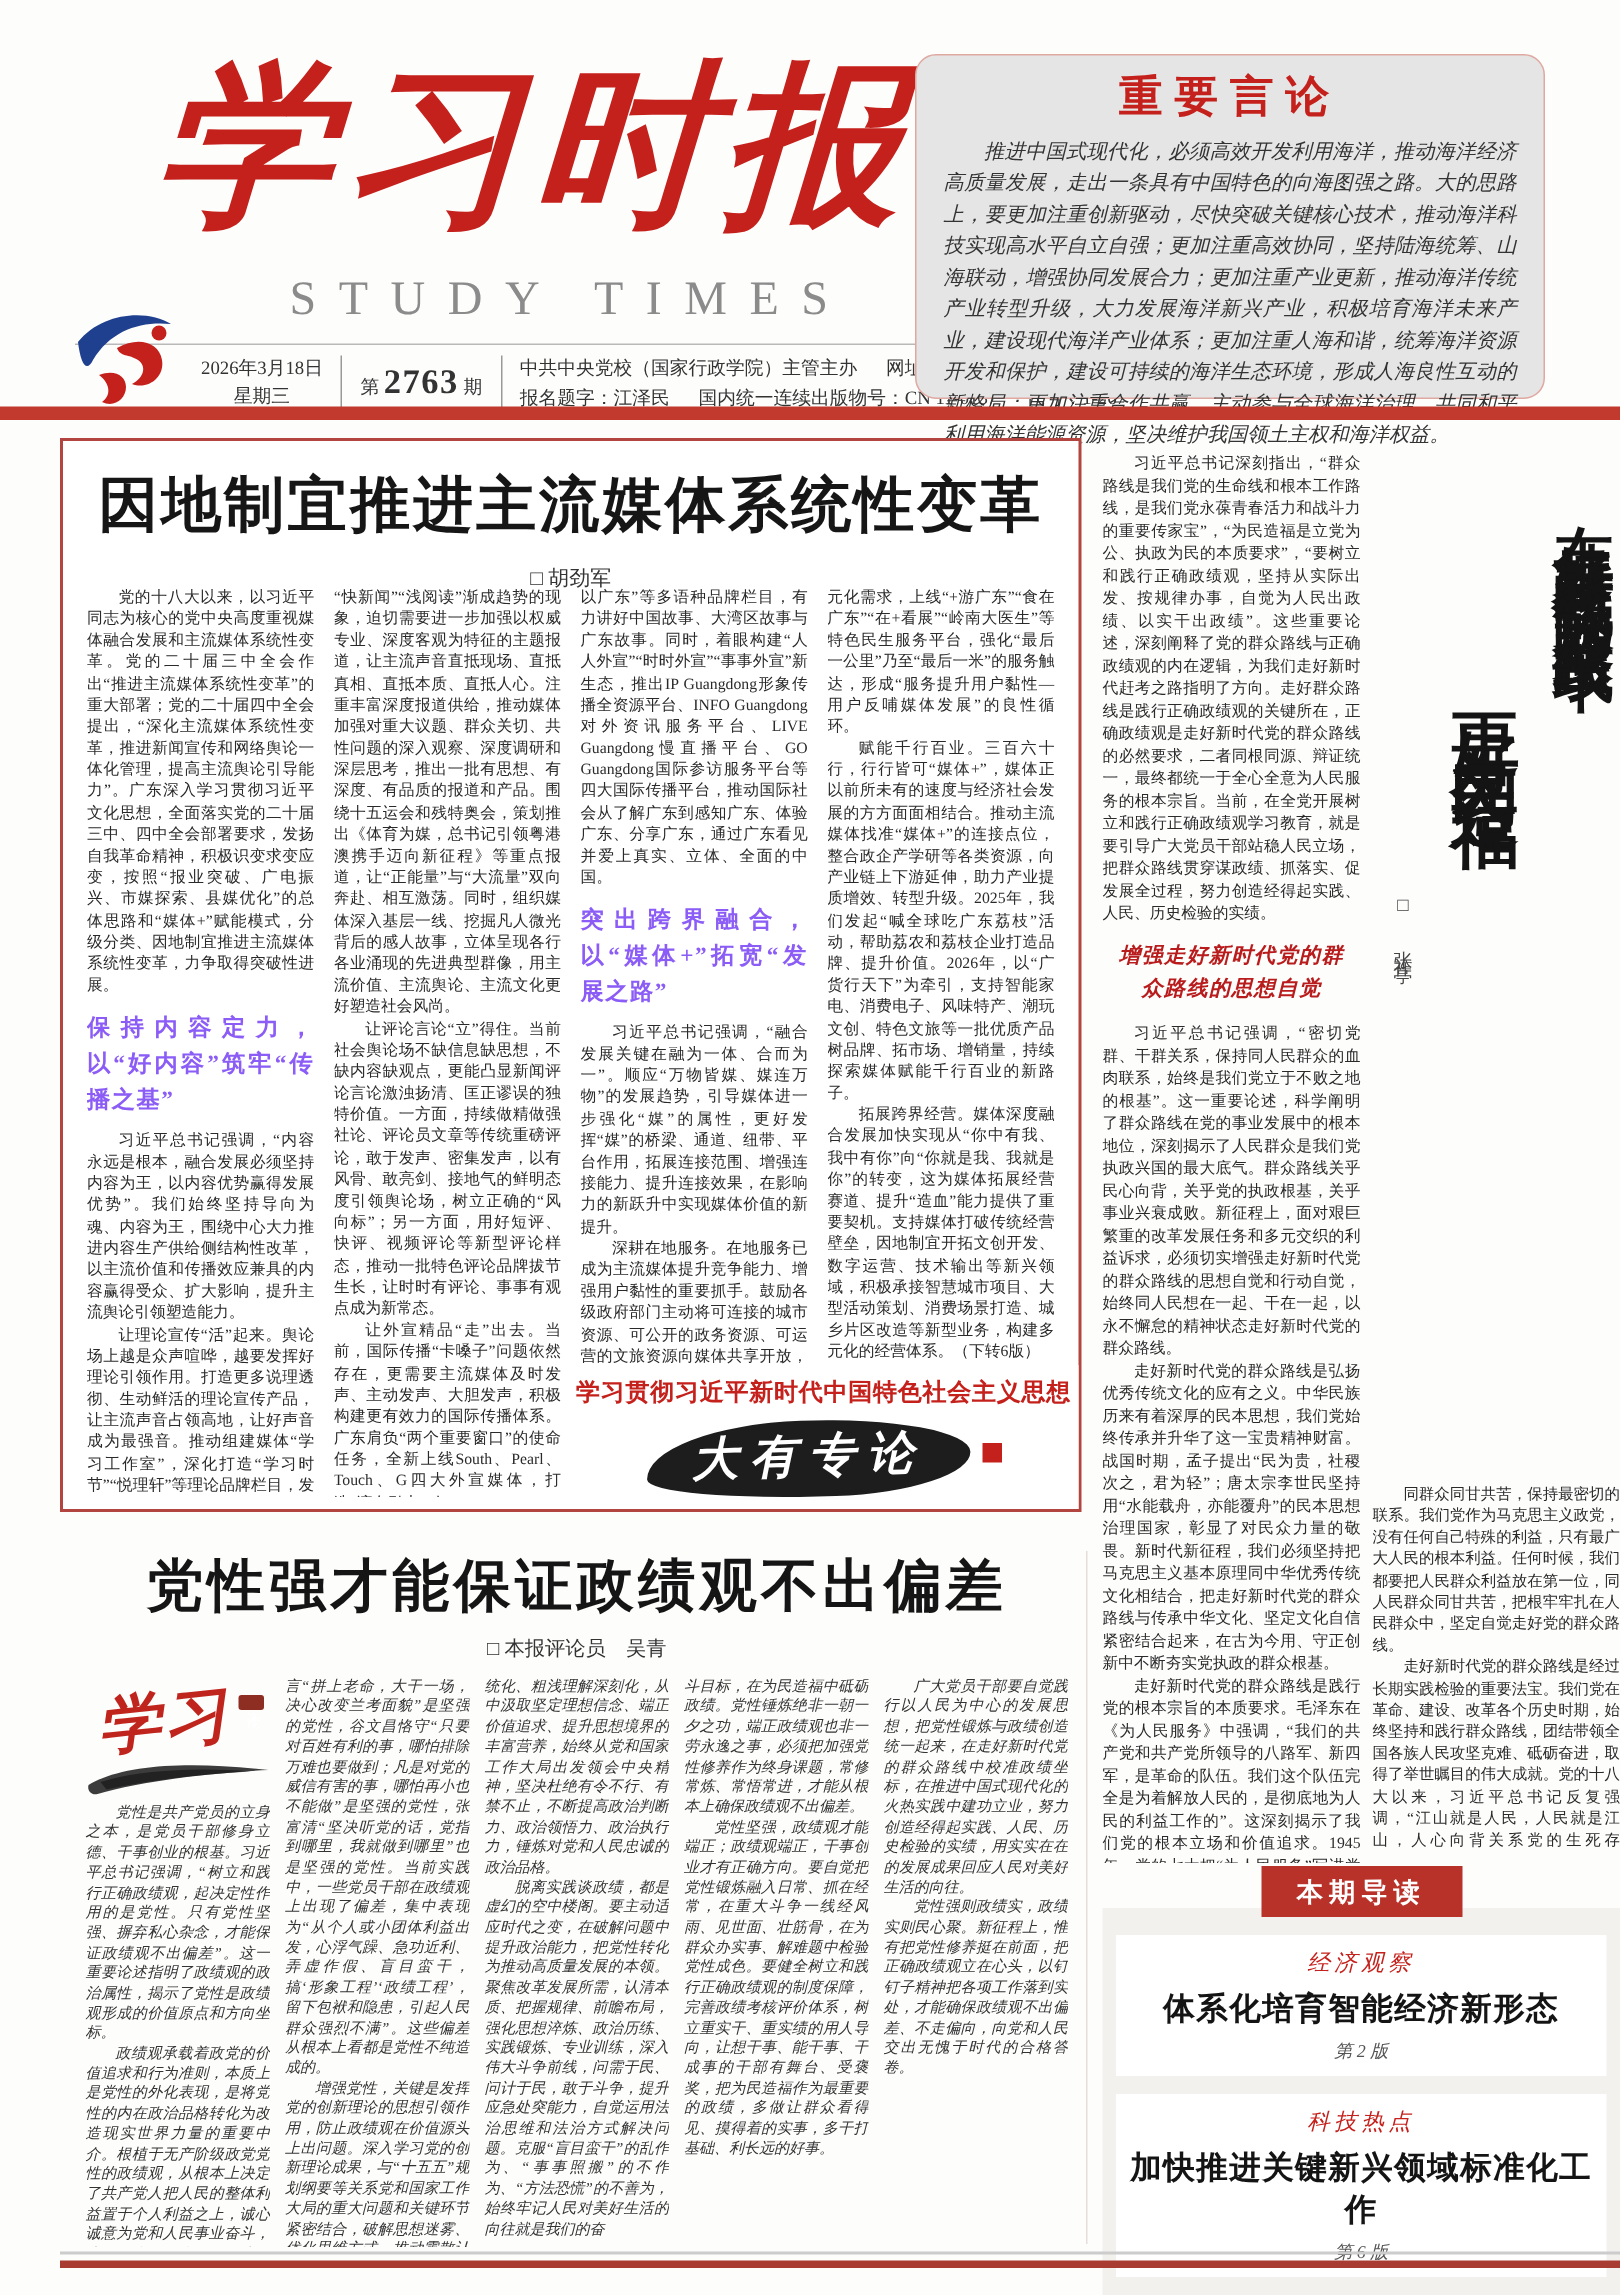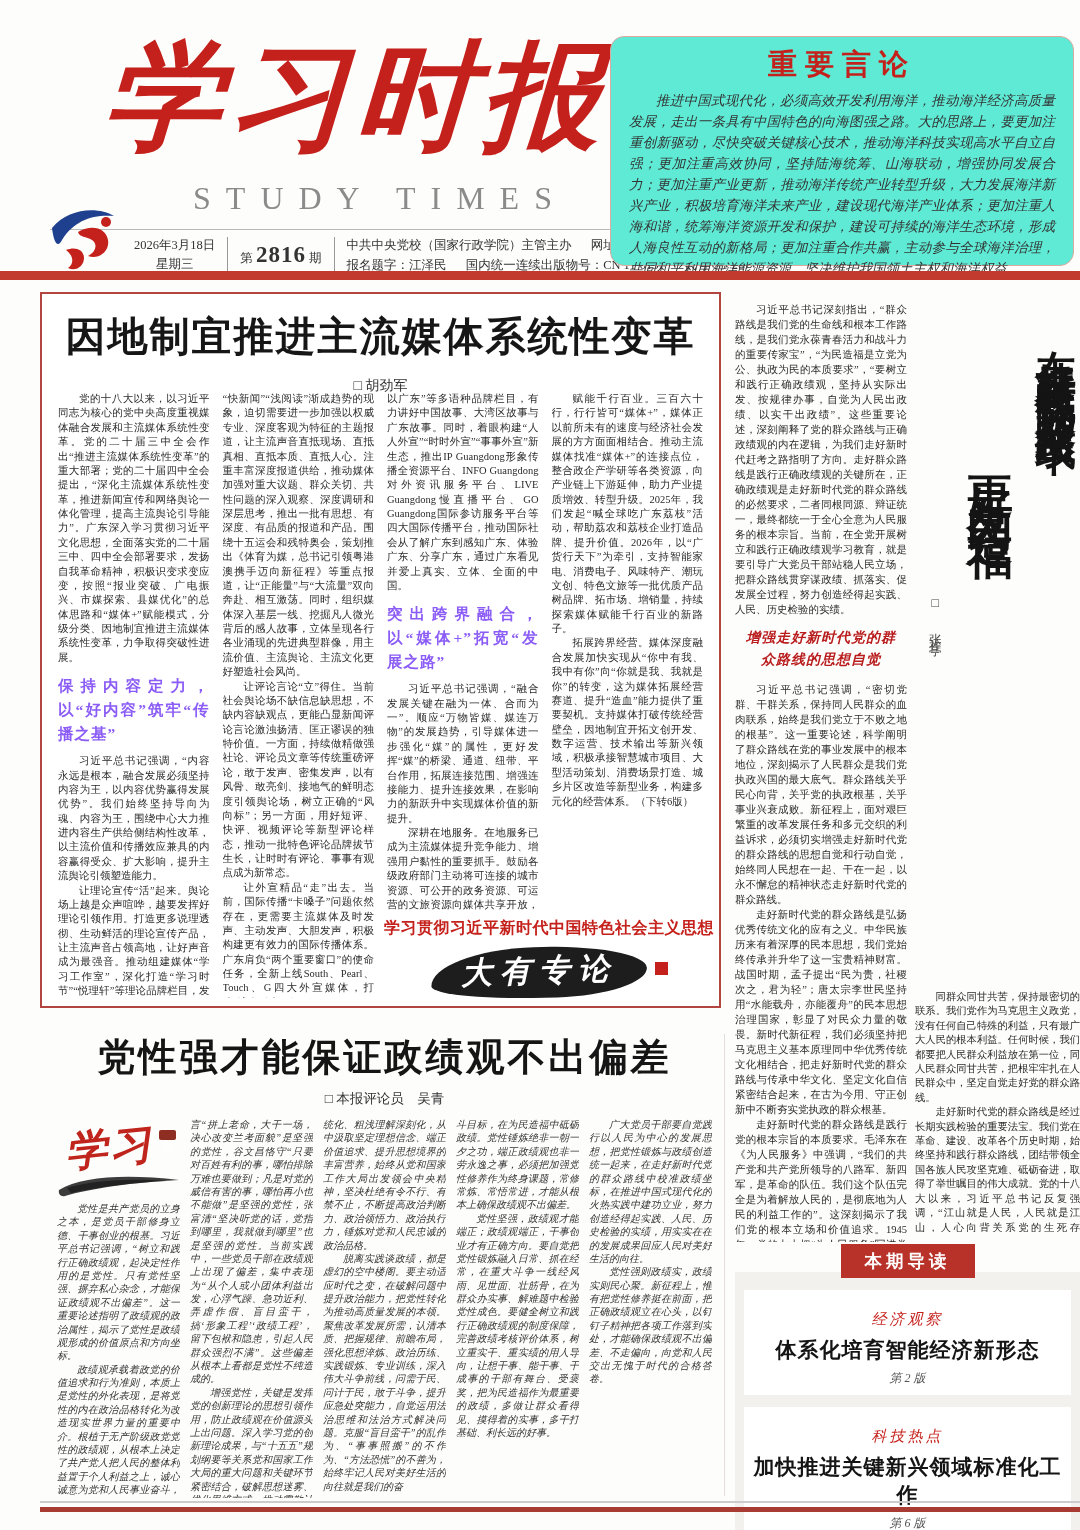--- a/index.html
+++ b/index.html
@@ -26,22 +26,22 @@
     font-size:12.5px; color:#333;
   }
   .dateline .sep{ width:1px; height:36px; background:#999; }
   .date-block{ text-align:center; line-height:1.5; }
   .issue-block{ white-space:nowrap; }
   .issue-no{ font-size:23px; font-weight:700; letter-spacing:1px; }
   .pub-block{ line-height:1.6; }
   .pub-row span{ margin-right:16px; }
   
   .quote-box{
-    position:absolute; left:610px; top:36px; width:464px; height:230px;
-    border:1px solid #dfa8a1; border-radius:14px; background:#5eead4;
+    position:absolute; left:610px; top:36px; width:420px; height:230px;
+    border:1px solid #dfa8a1; border-radius:14px; background:#e5e5e5;
     padding:8px 18px 6px;
   }
   .quote-title{ text-align:center; font-size:29px; font-weight:900; color:#c5211c; letter-spacing:8px; margin-bottom:5px; }
   .quote-body{
     font-size:13.5px; line-height:1.56; text-align:justify; color:#333;
     font-style:italic; text-indent:2em;
   }
   .red-band{ position:absolute; left:0; top:271px; width:1080px; height:9px; background:#c23a2d; }
   
   .lead-box{
@@ -118,21 +118,21 @@
     writing-mode:vertical-rl; padding:3px 2px; letter-spacing:2px; border-radius:2px; font-style:normal;
   }
   .cm-logo-swoosh{ position:absolute; left:0; bottom:0; }
   
   .digest{ position:absolute; left:735px; top:1244px; width:345px; }
   .digest-tab{
     position:relative; z-index:2; width:134px; margin:0 auto; background:#b8322a; color:#fff;
     text-align:center; font-size:17.5px; font-weight:700; letter-spacing:4px; padding:5px 0;
   }
   .digest-panel{ margin-top:-6px; background:#f2f1ee; padding:18px 9px 12px; }
-  .digest-card{ background:#fff; padding:20px 6px 8px; text-align:center; }
+  .digest-card{ background:#fff; padding:9px 6px 8px; text-align:center; }
   .digest-card + .digest-card{ margin-top:12px; }
   .digest-cat{ color:#c5211c; font-style:italic; font-size:15px; letter-spacing:3px; }
   .digest-title{ font-size:21px; font-weight:900; letter-spacing:1px; margin:7px 0 6px; color:#141414; }
   .digest-page{ font-size:12px; color:#555; font-style:italic; }
   
   .footer-rule-thin{ position:absolute; left:40px; top:1501px; width:1040px; height:1.5px; background:#cccccc; }
   .footer-rule-red{ position:absolute; left:40px; top:1507px; width:1040px; height:5px; background:#a93c32; }
   .v-divider{ position:absolute; left:724px; top:1034px; width:1px; height:462px; background:#e3ded9; }
 </style>
 </head>
@@ -154,21 +154,21 @@
   </div>
 
   <div class="dateline">
     <div class="date-block">
       <div>2026年3月18日</div>
       <div>星期三</div>
     </div>
     <div class="sep"></div>
     <div class="issue-block">
       <span>第</span>
-      <span class="issue-no">2816</span>
+      <span class="issue-no">2763</span>
       <span>期</span>
     </div>
     <div class="sep"></div>
     <div class="pub-block">
       <div class="pub-row">
         <span>中共中央党校（国家行政学院）主管主办</span>
         <span>网址：http://www.studytimes.cn</span>
       </div>
       <div class="pub-row">
         <span>报名题字：江泽民</span>
@@ -201,20 +201,21 @@
         <p>让评论言论“立”得住。当前社会舆论场不缺信息缺思想，不缺内容缺观点，更能凸显新闻评论言论激浊扬清、匡正谬误的独特价值。一方面，持续做精做强社论、评论员文章等传统重磅评论，敢于发声、密集发声，以有风骨、敢亮剑、接地气的鲜明态度引领舆论场，树立正确的“风向标”；另一方面，用好短评、快评、视频评论等新型评论样态，推动一批特色评论品牌拔节生长，让时时有评论、事事有观点成为新常态。</p>
         <p>让外宣精品“走”出去。当前，国际传播“卡嗓子”问题依然存在，更需要主流媒体及时发声、主动发声、大胆发声，积极构建更有效力的国际传播体系。广东肩负“两个重要窗口”的使命任务，全新上线South、Pearl、Touch、G四大外宣媒体，打造“湾有引力”“何</p>
       </div>
       <div class="lead-col">
         <p style="text-indent:0">以广东”等多语种品牌栏目，有力讲好中国故事、大湾区故事与广东故事。同时，着眼构建“人人外宣”“时时外宣”“事事外宣”新生态，推出IP Guangdong形象传播全资源平台、INFO Guangdong对外资讯服务平台、LIVE Guangdong慢直播平台、GO Guangdong国际参访服务平台等四大国际传播平台，推动国际社会从了解广东到感知广东、体验广东、分享广东，通过广东看见并爱上真实、立体、全面的中国。</p>
         <div class="col-subhead">突出跨界融合，以“媒体+”拓宽“发展之路”</div>
         <p>习近平总书记强调，“融合发展关键在融为一体、合而为一”。顺应“万物皆媒、媒连万物”的发展趋势，引导媒体进一步强化“媒”的属性，更好发挥“媒”的桥梁、通道、纽带、平台作用，拓展连接范围、增强连接能力、提升连接效果，在影响力的新跃升中实现媒体价值的新提升。</p>
         <p>深耕在地服务。在地服务已成为主流媒体提升竞争能力、增强用户黏性的重要抓手。鼓励各级政府部门主动将可连接的城市资源、可公开的政务资源、可运营的文旅资源向媒体共享开放，推动媒体有效对接政务服务部门和民生服务领域，汇聚后台数据、整合服务功能、集纳办事指南，推动主流媒体成为本地群众生活工作的“第一入口”。引导各媒体强化用户思维，聚焦用户吃住行游购娱等多</p>
       </div>
       <div class="lead-col">
+        <p style="text-indent:0">元化需求，上线“+游广东”“食在广东”“在+看展”“岭南大医生”等特色民生服务平台，强化“最后一公里”乃至“最后一米”的服务触达，形成“服务提升用户黏性—用户反哺媒体发展”的良性循环。</p>
         <p>赋能千行百业。三百六十行，行行皆可“媒体+”，媒体正以前所未有的速度与经济社会发展的方方面面相结合。推动主流媒体找准“媒体+”的连接点位，整合政企产学研等各类资源，向产业链上下游延伸，助力产业提质增效、转型升级。2025年，我们发起“喊全球吃广东荔枝”活动，帮助荔农和荔枝企业打造品牌、提升价值。2026年，以“广货行天下”为牵引，支持智能家电、消费电子、风味特产、潮玩文创、特色文旅等一批优质产品树品牌、拓市场、增销量，持续探索媒体赋能千行百业的新路子。</p>
         <p>拓展跨界经营。媒体深度融合发展加快实现从“你中有我、我中有你”向“你就是我、我就是你”的转变，这为媒体拓展经营赛道、提升“造血”能力提供了重要契机。支持媒体打破传统经营壁垒，因地制宜开拓文创开发、数字运营、技术输出等新兴领域，积极承接智慧城市项目、大型活动策划、消费场景打造、城乡片区改造等新型业务，构建多元化的经营体系。（下转6版）</p>
       </div>
     </div>
     <div class="slogan">
       <div class="slogan-line">学习贯彻习近平新时代中国特色社会主义思想</div>
       <div class="slogan-brand-wrap">
         <span class="slogan-brand">大有专论</span><span class="slogan-seal"></span>
       </div>
     </div>

